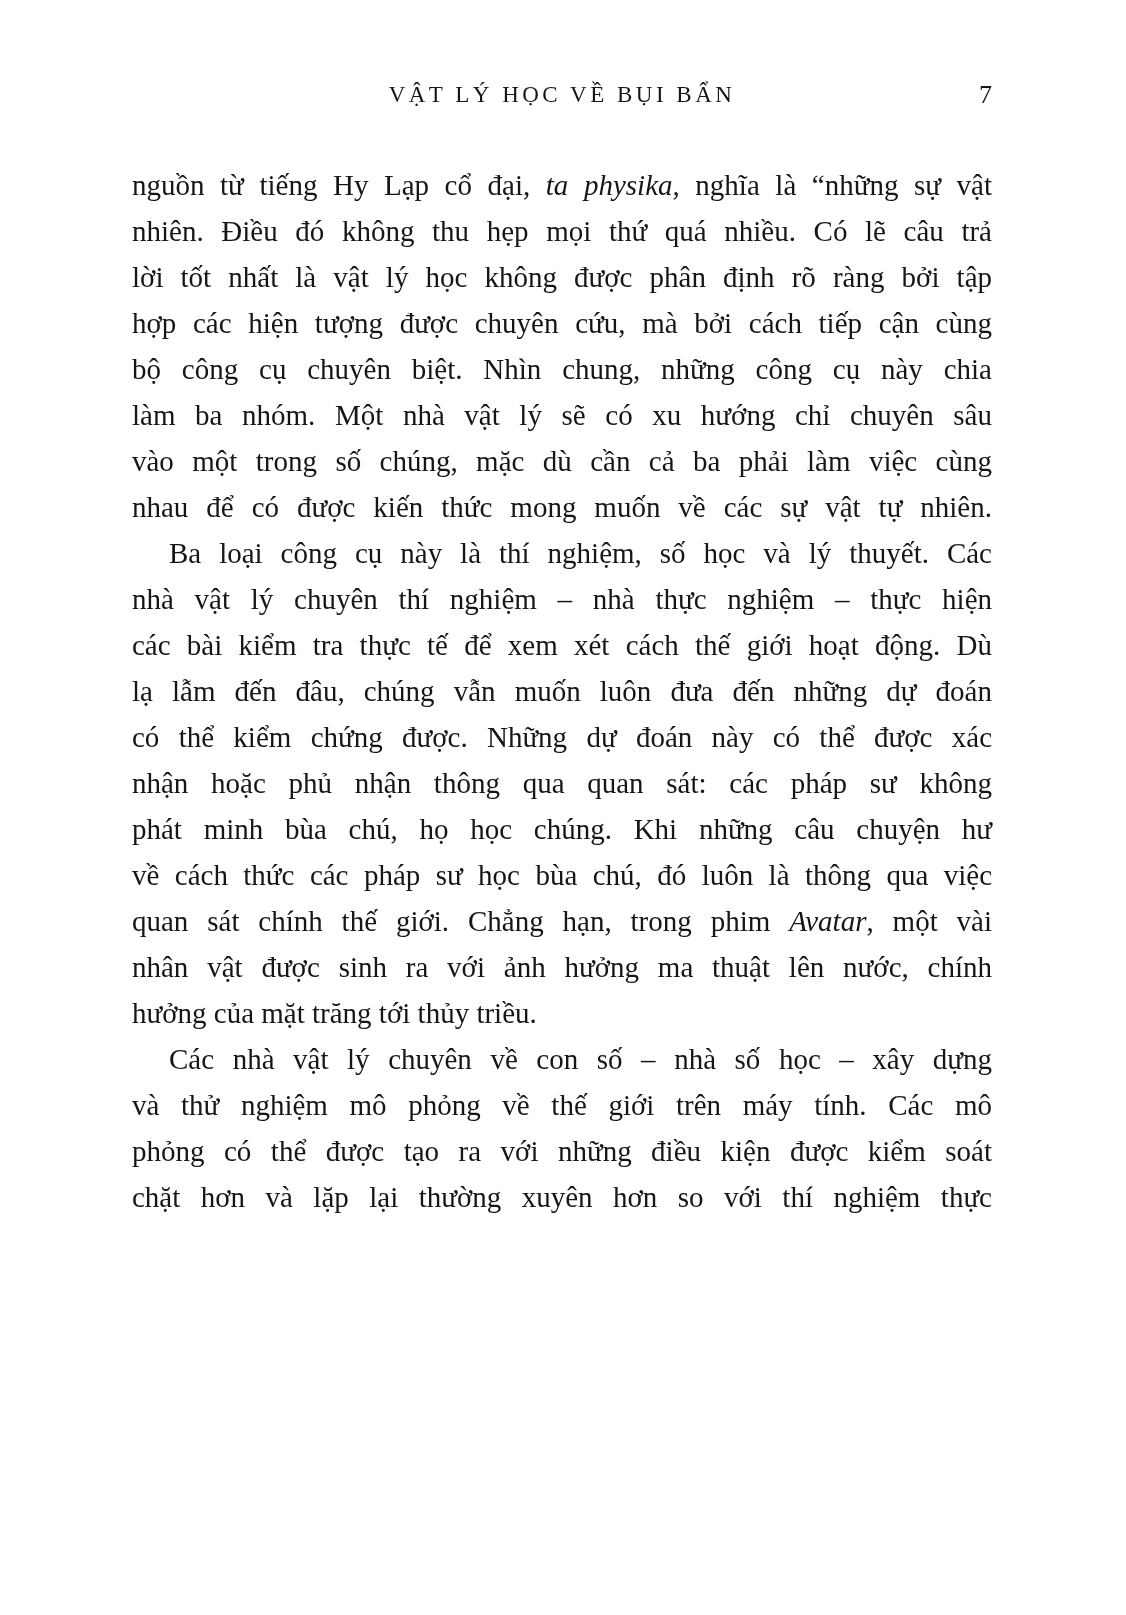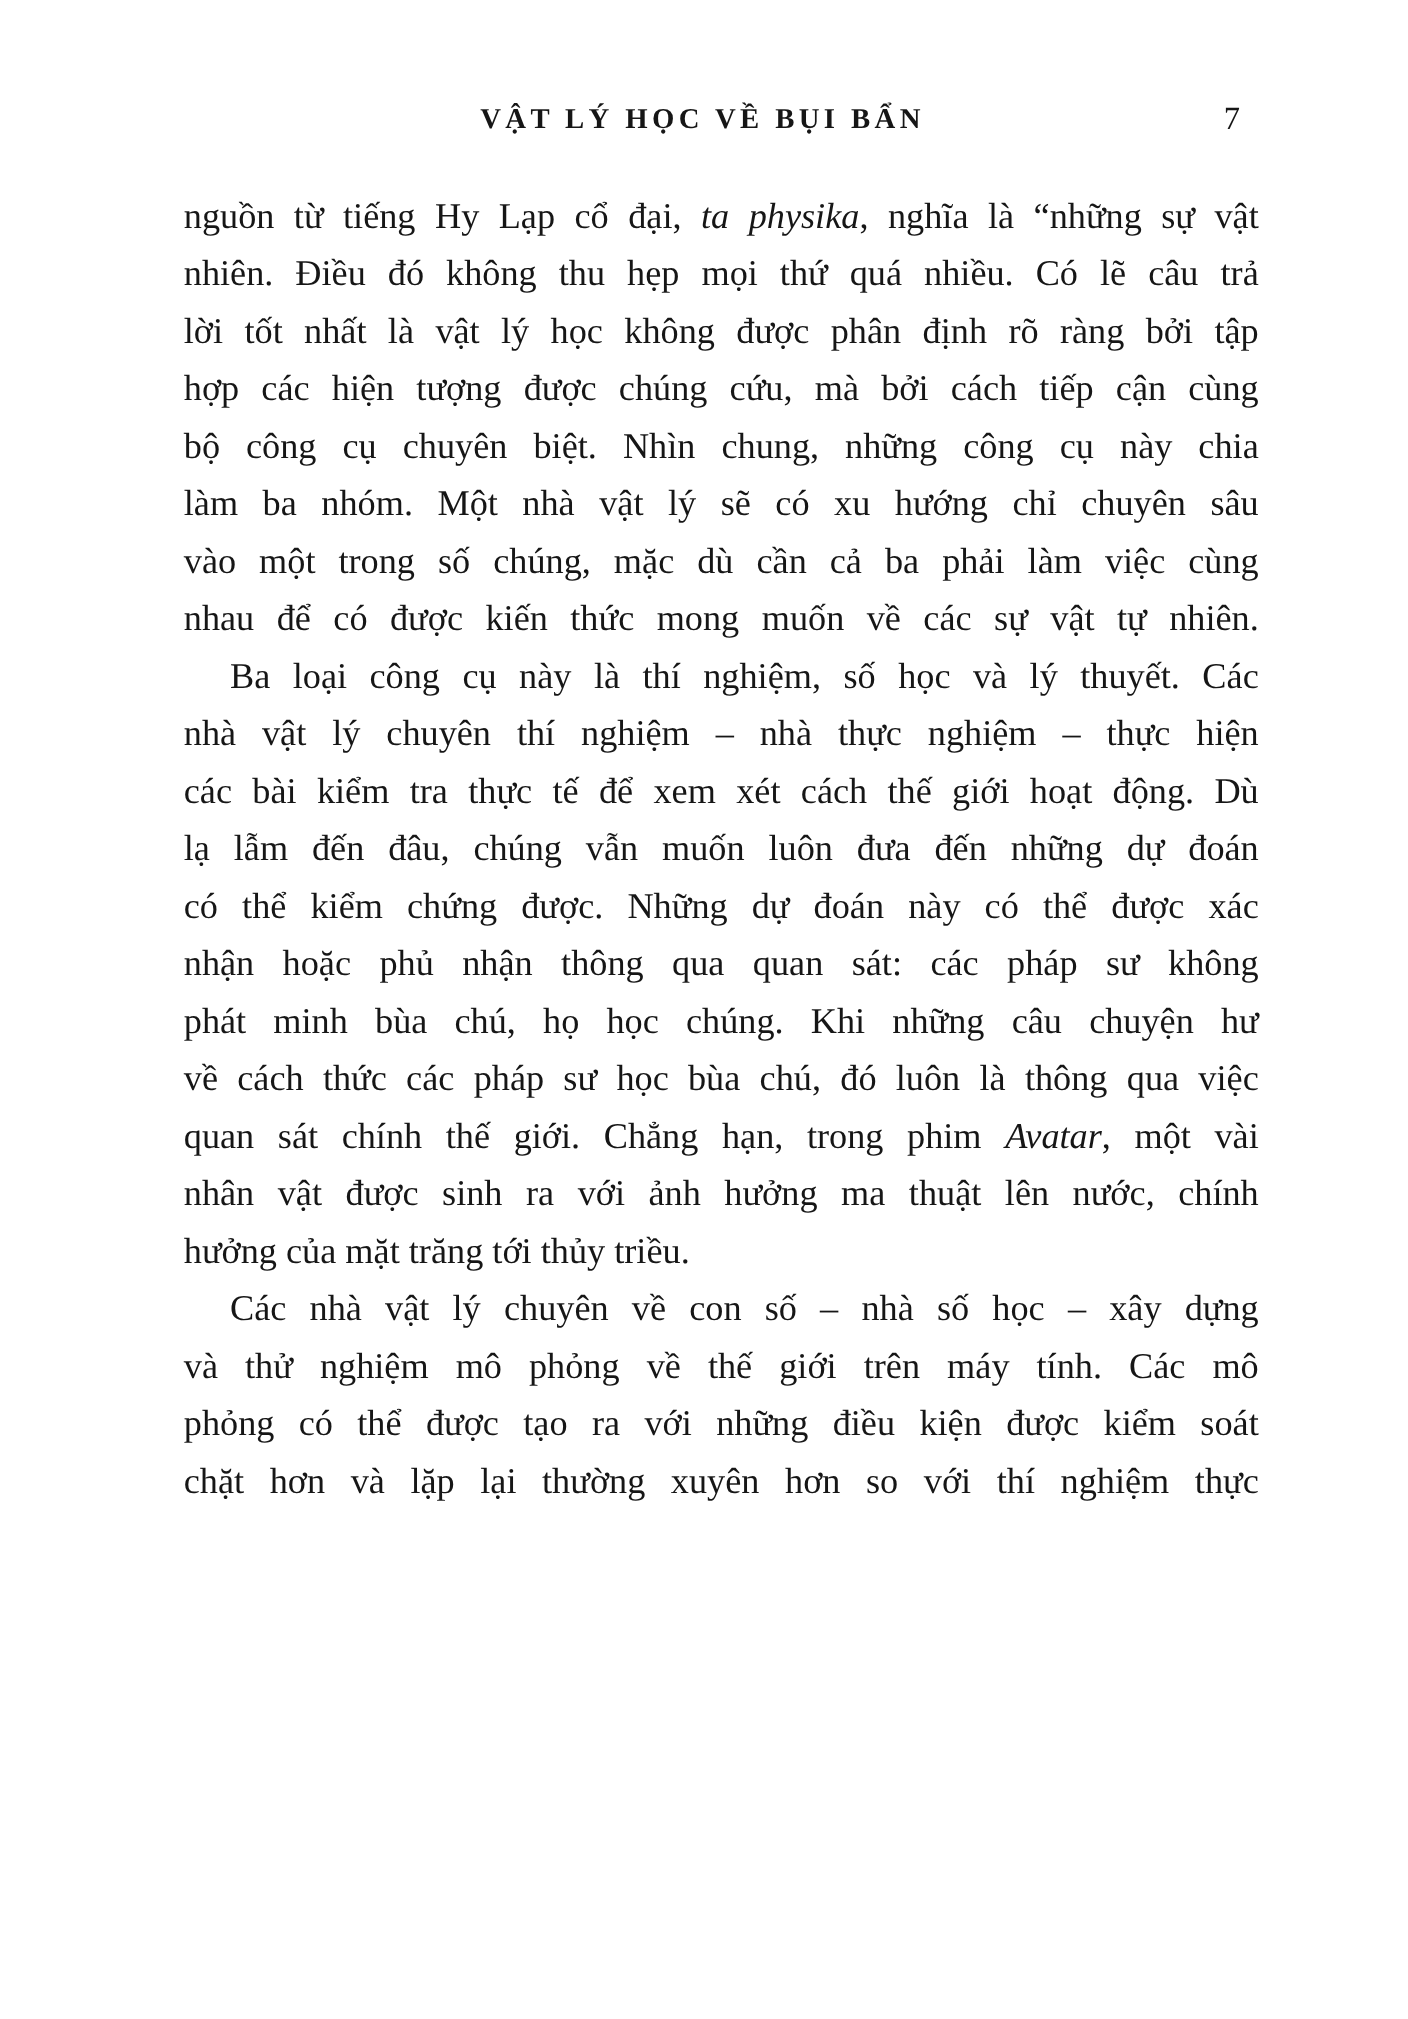--- a/index.html
+++ b/index.html
@@ -18,36 +18,35 @@
   .running-head {
     position: absolute;
     top: 82px; left: 132px; right: 134px;
     height: 34px;
     text-align: center;
   }
   .head-title {
     display: inline-block;
     font-size: 23px;
     letter-spacing: 3.5px;
-    font-weight: bold;
+    font-weight: normal;
     color: var(--text, #161616);
     text-transform: uppercase;
   }
   .page-number {
     position: absolute;
     right: 0; top: -2px;
     font-size: 26px;
     letter-spacing: 0;
     color: var(--text, #161616);
   }
   .body-text {
     position: absolute;
-    top: 150px; left: 132px;
+    top: 162px; left: 132px;
     width: 860px;
-    margin-left: 15px;
   }
   .paragraph { margin: 0; padding: 0; }
   .line {
     font-size: 29px;
     line-height: 46px;
     text-align: justify;
     text-align-last: justify;
     color: var(--text, #161616);
   }
   .line.end { text-align-last: left; }
@@ -61,21 +60,21 @@
   <header class="running-head">
     <span class="head-title">VẬT LÝ HỌC VỀ BỤI BẨN</span>
     <span class="page-number">7</span>
   </header>
 
   <main class="body-text">
       <div class="paragraph">
         <div class="line"><span>nguồn từ tiếng Hy Lạp cổ đại, </span><span class="italic">ta physika</span><span>, nghĩa là “những sự vật</span></div>
         <div class="line"><span>nhiên. Điều đó không thu hẹp mọi thứ quá nhiều. Có lẽ câu trả</span></div>
         <div class="line"><span>lời tốt nhất là vật lý học không được phân định rõ ràng bởi tập</span></div>
-        <div class="line"><span>hợp các hiện tượng được chúng cứu, mà bởi cách tiếp cận cùng</span></div>
+        <div class="line"><span>hợp các hiện tượng được chuyên cứu, mà bởi cách tiếp cận cùng</span></div>
         <div class="line"><span>bộ công cụ chuyên biệt. Nhìn chung, những công cụ này chia</span></div>
         <div class="line"><span>làm ba nhóm. Một nhà vật lý sẽ có xu hướng chỉ chuyên sâu</span></div>
         <div class="line"><span>vào một trong số chúng, mặc dù cần cả ba phải làm việc cùng</span></div>
         <div class="line"><span>nhau để có được kiến thức mong muốn về các sự vật tự nhiên.</span></div>
       </div>
       <div class="paragraph">
         <div class="line indent"><span>Ba loại công cụ này là thí nghiệm, số học và lý thuyết. Các</span></div>
         <div class="line"><span>nhà vật lý chuyên thí nghiệm – nhà thực nghiệm – thực hiện</span></div>
         <div class="line"><span>các bài kiểm tra thực tế để xem xét cách thế giới hoạt động. Dù</span></div>
         <div class="line"><span>lạ lẫm đến đâu, chúng vẫn muốn luôn đưa đến những dự đoán</span></div>

